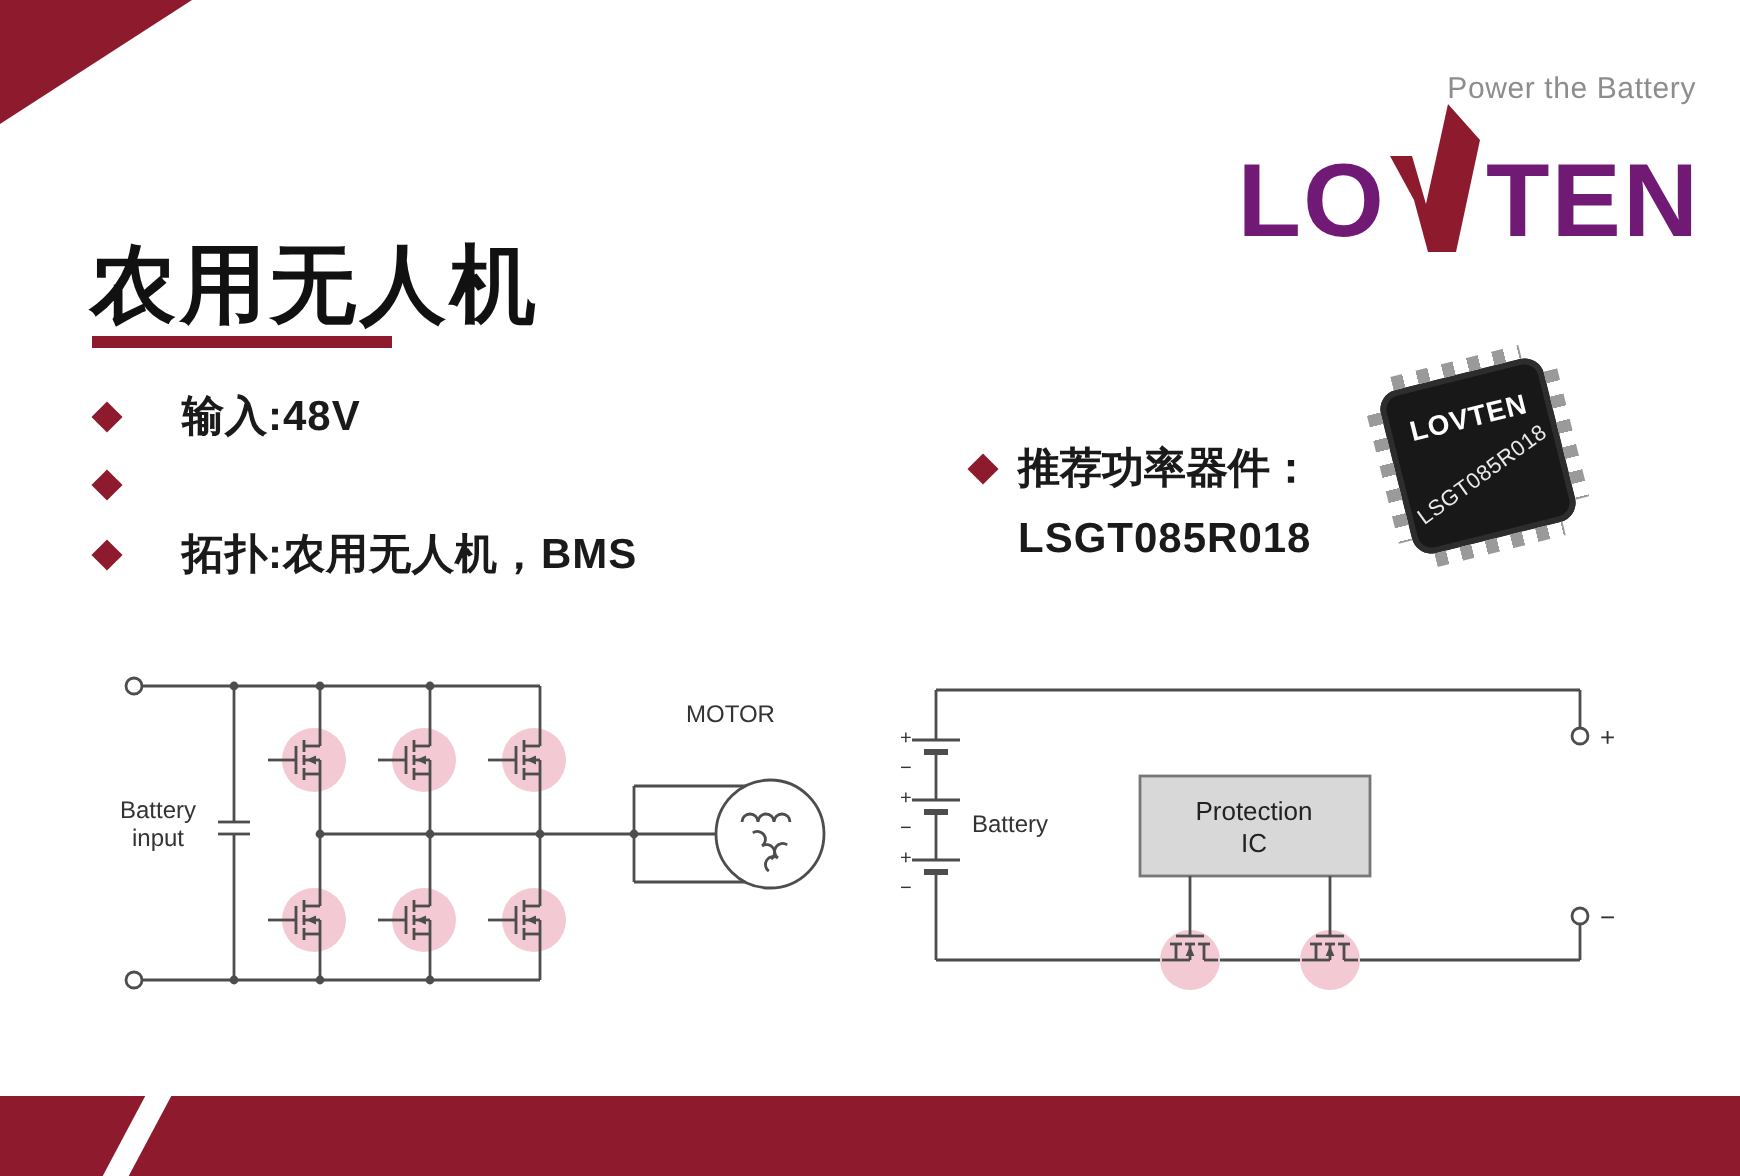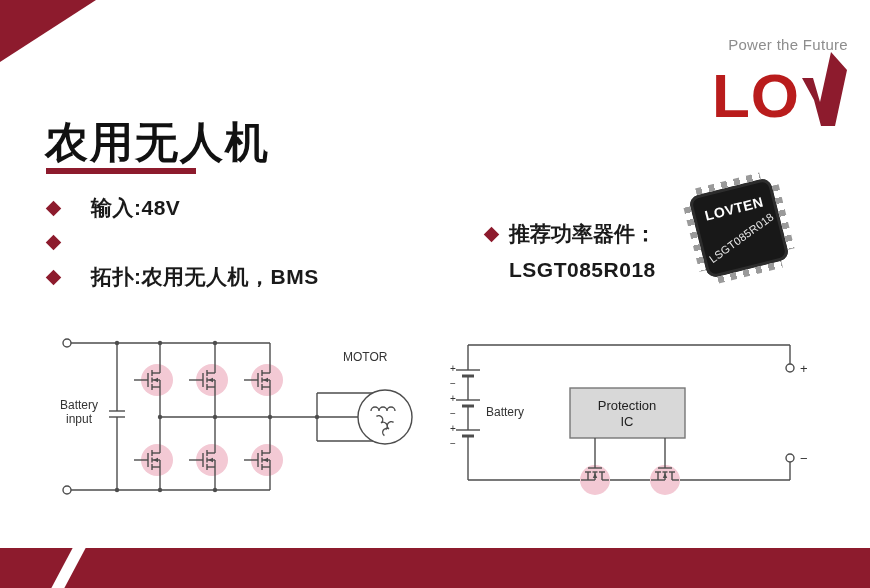--- a/index.html
+++ b/index.html
@@ -11,21 +11,21 @@
   }
   
   .corner-tri{
     position:absolute;top:0;left:0;width:0;height:0;
     border-top:62px solid #8d1b2d;border-right:96px solid transparent;
   }
   .footer-bar{position:absolute;left:0;bottom:0;width:870px;height:40px;background:#8d1b2d;}
   .footer-notch{position:absolute;left:62px;bottom:0;width:13px;height:40px;background:#ffffff;transform:skewX(-28deg);}
   
   .tagline{position:absolute;top:36px;right:22px;font-size:15px;color:#8d8d8d;letter-spacing:.3px;}
-  .logo-row{position:absolute;top:50px;right:20px;display:flex;align-items:flex-end;color:#b91c1c;font-weight:bold;font-size:62px;letter-spacing:1px;line-height:1;}
+  .logo-row{position:absolute;top:50px;right:20px;display:flex;align-items:flex-end;color:#701a75;font-weight:bold;font-size:52px;letter-spacing:1px;line-height:1;}
   .logo-row .bolt{margin:0 2px -1px 2px;display:block;}
   
   .title{position:absolute;left:45px;top:114px;font-size:43px;font-weight:bold;letter-spacing:2px;color:#111;}
   .title-underline{position:absolute;left:46px;top:168px;width:150px;height:6px;background:#8d1b2d;}
   
   .specs{position:absolute;left:48px;top:194px;}
   .spec-row{display:flex;align-items:center;margin-bottom:15px;}
   .diamond{width:11px;height:11px;background:#8d1b2d;transform:rotate(45deg);margin-right:12px;flex:0 0 11px;}
   .spec-label{font-size:21px;font-weight:bold;letter-spacing:.5px;margin-left:20px;}
   
@@ -52,26 +52,27 @@
 </style>
 </head>
 <body>
 
 <div class="page">
 
   <div class="corner-tri"></div>
   <div class="footer-bar"></div>
   <div class="footer-notch"></div>
 
-  <div class="tagline">Power the Future</div>
+  <div class="tagline">Power the Battery</div>
   <div class="logo-row">
     <span>LO</span>
     <svg class="bolt" width="46" height="78" viewBox="0 0 46 78">
       <path d="M0,28 L11,28 L18,52 L29,2 L45,20 L33,76 L19,76 L12,50 Z" fill="#8d1b2d"></path>
     </svg>
+    <span>TEN</span>
   </div>
 
   <div class="title">农用无人机</div>
   <div class="title-underline"></div>
 
   <div class="specs">
     <div class="spec-row">
       <span class="diamond"></span>
       <span class="spec-label">输入:48V</span>
     </div>

